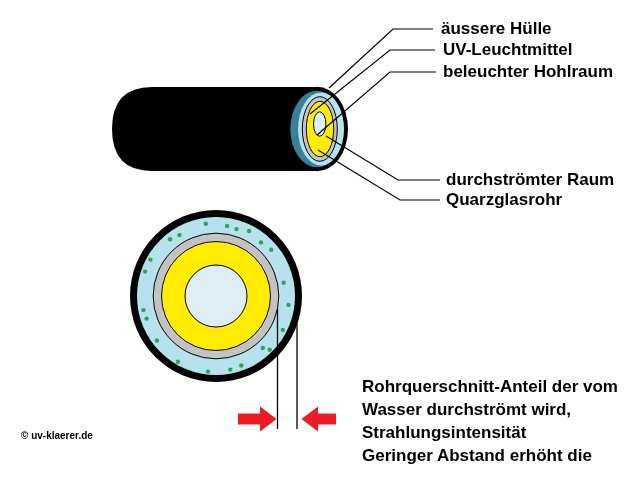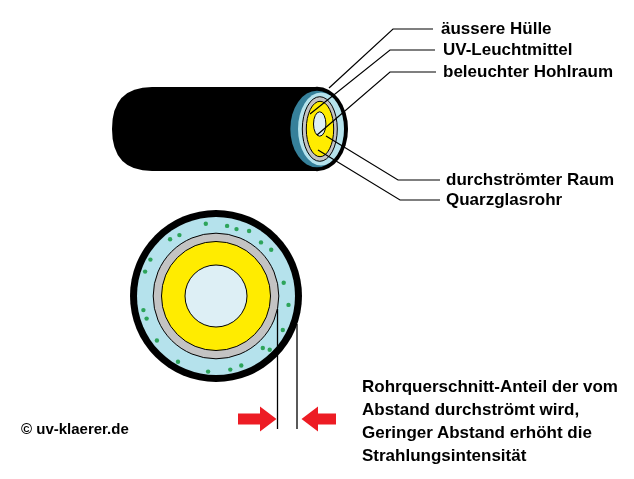--- a/index.html
+++ b/index.html
@@ -9,21 +9,21 @@
   }
   .diagram-svg{position:absolute;left:0;top:0;}
   .callout-label{
     position:absolute;font-size:17px;font-weight:bold;line-height:18px;white-space:nowrap;
   }
   .annotation-block{
     position:absolute;left:362px;top:375px;width:270px;
     font-size:17px;font-weight:bold;line-height:23px;
   }
   .watermark{
-    position:absolute;left:21px;top:420px;font-size:15px;font-weight:bold;white-space:nowrap;
+    position:absolute;left:21px;top:430px;font-size:10px;font-weight:bold;white-space:nowrap;
   }
 </style>
 </head>
 <body>
 
 <div class="stage">
 
   <svg class="diagram-svg" width="634" height="479" viewBox="0 0 634 479">
 
     <g>
@@ -89,20 +89,20 @@
   </svg>
 
   <div class="callout-label" style="left:441px;top:20px">äussere Hülle</div>
   <div class="callout-label" style="left:443px;top:63px">beleuchter Hohlraum</div>
   <div class="callout-label" style="left:443px;top:41px">UV-Leuchtmittel</div>
   <div class="callout-label" style="left:446px;top:191px">Quarzglasrohr</div>
   <div class="callout-label" style="left:446px;top:171px">durchströmter Raum</div>
 
   <div class="annotation-block">
     <div>Rohrquerschnitt-Anteil der vom</div>
-    <div>Abstand durchströmt wird,</div>
+    <div>Wasser durchströmt wird,</div>
+    <div>Strahlungsintensität</div>
     <div>Geringer Abstand erhöht die</div>
-    <div>Strahlungsintensität</div>
   </div>
 
   <div class="watermark">© uv-klaerer.de</div>
 
 </div>
 
 </body></html>

